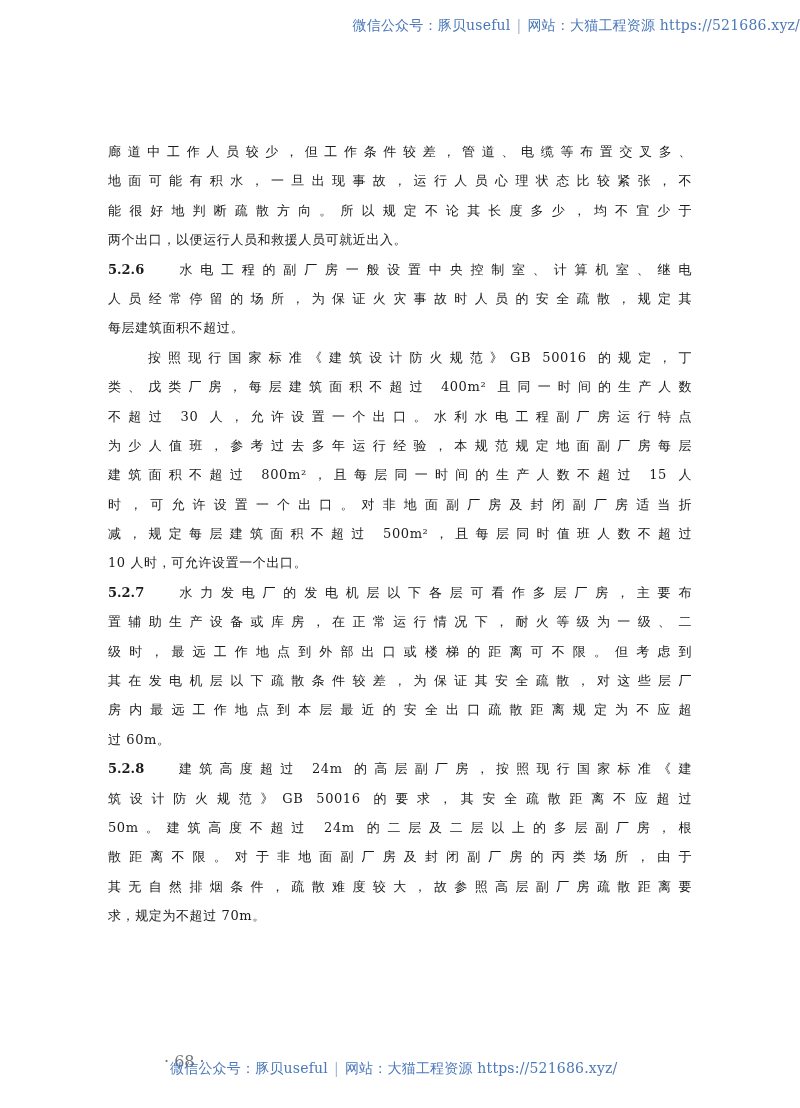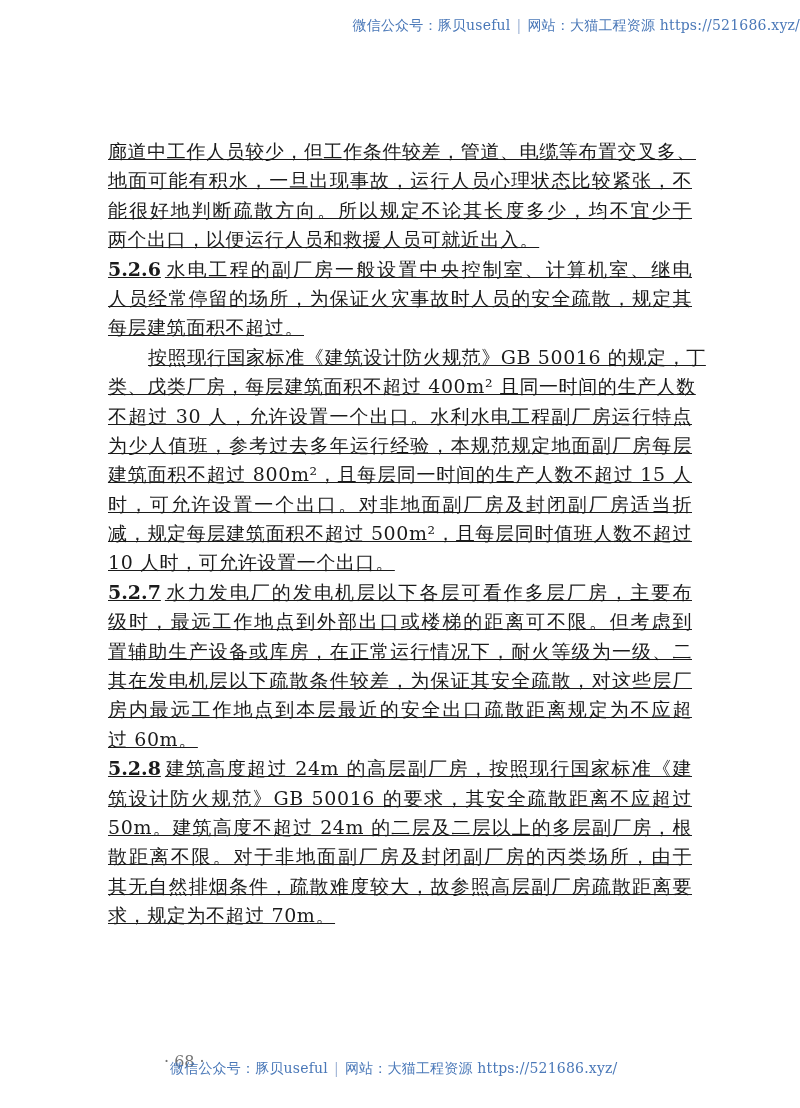--- a/index.html
+++ b/index.html
@@ -7,26 +7,26 @@
   .watermark {
     position: absolute; left: 0; width: 800px; text-align: right;
     font-family: "DejaVu Serif", "Liberation Serif", serif;
     font-size: 14px; color: #4a78b8; letter-spacing: 0.2px; white-space: nowrap;
   }
   .watermark .sep { color: #9fb4d6; margin: 0 6px; }
   .wm-top { top: 17px; }
   .wm-bottom { top: 1060px; left: 65px; width: auto; }
   .page { position: absolute; left: 108px; top: 137px; width: 584px; color: #1b1b1b; }
   .line {
-    height: 29.4px; line-height: 29.4px; font-size: 19px; white-space: nowrap;
-    text-align: justify; text-align-last: justify; letter-spacing: 0.6px; text-decoration: underline;
+    height: 29.4px; line-height: 29.4px; font-size: 13px; white-space: nowrap;
+    text-align: justify; text-align-last: justify; letter-spacing: 0.6px;
   }
   .line.last { text-align-last: left; }
   .line.indent { padding-left: 40px; }
-  .secnum { font-weight: bold; font-family: "DejaVu Serif", "Liberation Serif", serif; margin-right: 4px; letter-spacing: 0; }
+  .secnum { font-weight: bold; font-family: "DejaVu Serif", "Liberation Serif", serif; margin-right: 28px; letter-spacing: 0; }
   .pagenum { position: absolute; left: 121px; top: 1052px; font-size: 16px; color: #737373; font-family: "DejaVu Serif", "Liberation Serif", serif; margin-left: 43px; }
 </style>
 </head>
 <body>
 
 <div class="watermark wm-top">
   <span>微信公众号：豚贝useful</span><span class="sep">|</span><span>网站：大猫工程资源 https://521686.xyz/</span>
 </div>
 
 <div class="page">
@@ -50,22 +50,22 @@
     <div class="line">不超过 30 人，允许设置一个出口。水利水电工程副厂房运行特点</div>
     <div class="line">为少人值班，参考过去多年运行经验，本规范规定地面副厂房每层</div>
     <div class="line">建筑面积不超过 800m²，且每层同一时间的生产人数不超过 15 人</div>
     <div class="line">时，可允许设置一个出口。对非地面副厂房及封闭副厂房适当折</div>
     <div class="line">减，规定每层建筑面积不超过 500m²，且每层同时值班人数不超过</div>
     <div class="line last">10 人时，可允许设置一个出口。</div>
   </div>
 
   <div>
     <div class="line"><span class="secnum">5.2.7</span><span>水力发电厂的发电机层以下各层可看作多层厂房，主要布</span></div>
+    <div class="line">置辅助生产设备或库房，在正常运行情况下，耐火等级为一级、二</div>
     <div class="line">级时，最远工作地点到外部出口或楼梯的距离可不限。但考虑到</div>
-    <div class="line">置辅助生产设备或库房，在正常运行情况下，耐火等级为一级、二</div>
     <div class="line">其在发电机层以下疏散条件较差，为保证其安全疏散，对这些层厂</div>
     <div class="line">房内最远工作地点到本层最近的安全出口疏散距离规定为不应超</div>
     <div class="line last">过 60m。</div>
   </div>
 
   <div>
     <div class="line"><span class="secnum">5.2.8</span><span>建筑高度超过 24m 的高层副厂房，按照现行国家标准《建</span></div>
     <div class="line">筑设计防火规范》GB 50016 的要求，其安全疏散距离不应超过</div>
     <div class="line">50m。建筑高度不超过 24m 的二层及二层以上的多层副厂房，根</div>
     <div class="line">散距离不限。对于非地面副厂房及封闭副厂房的丙类场所，由于</div>

